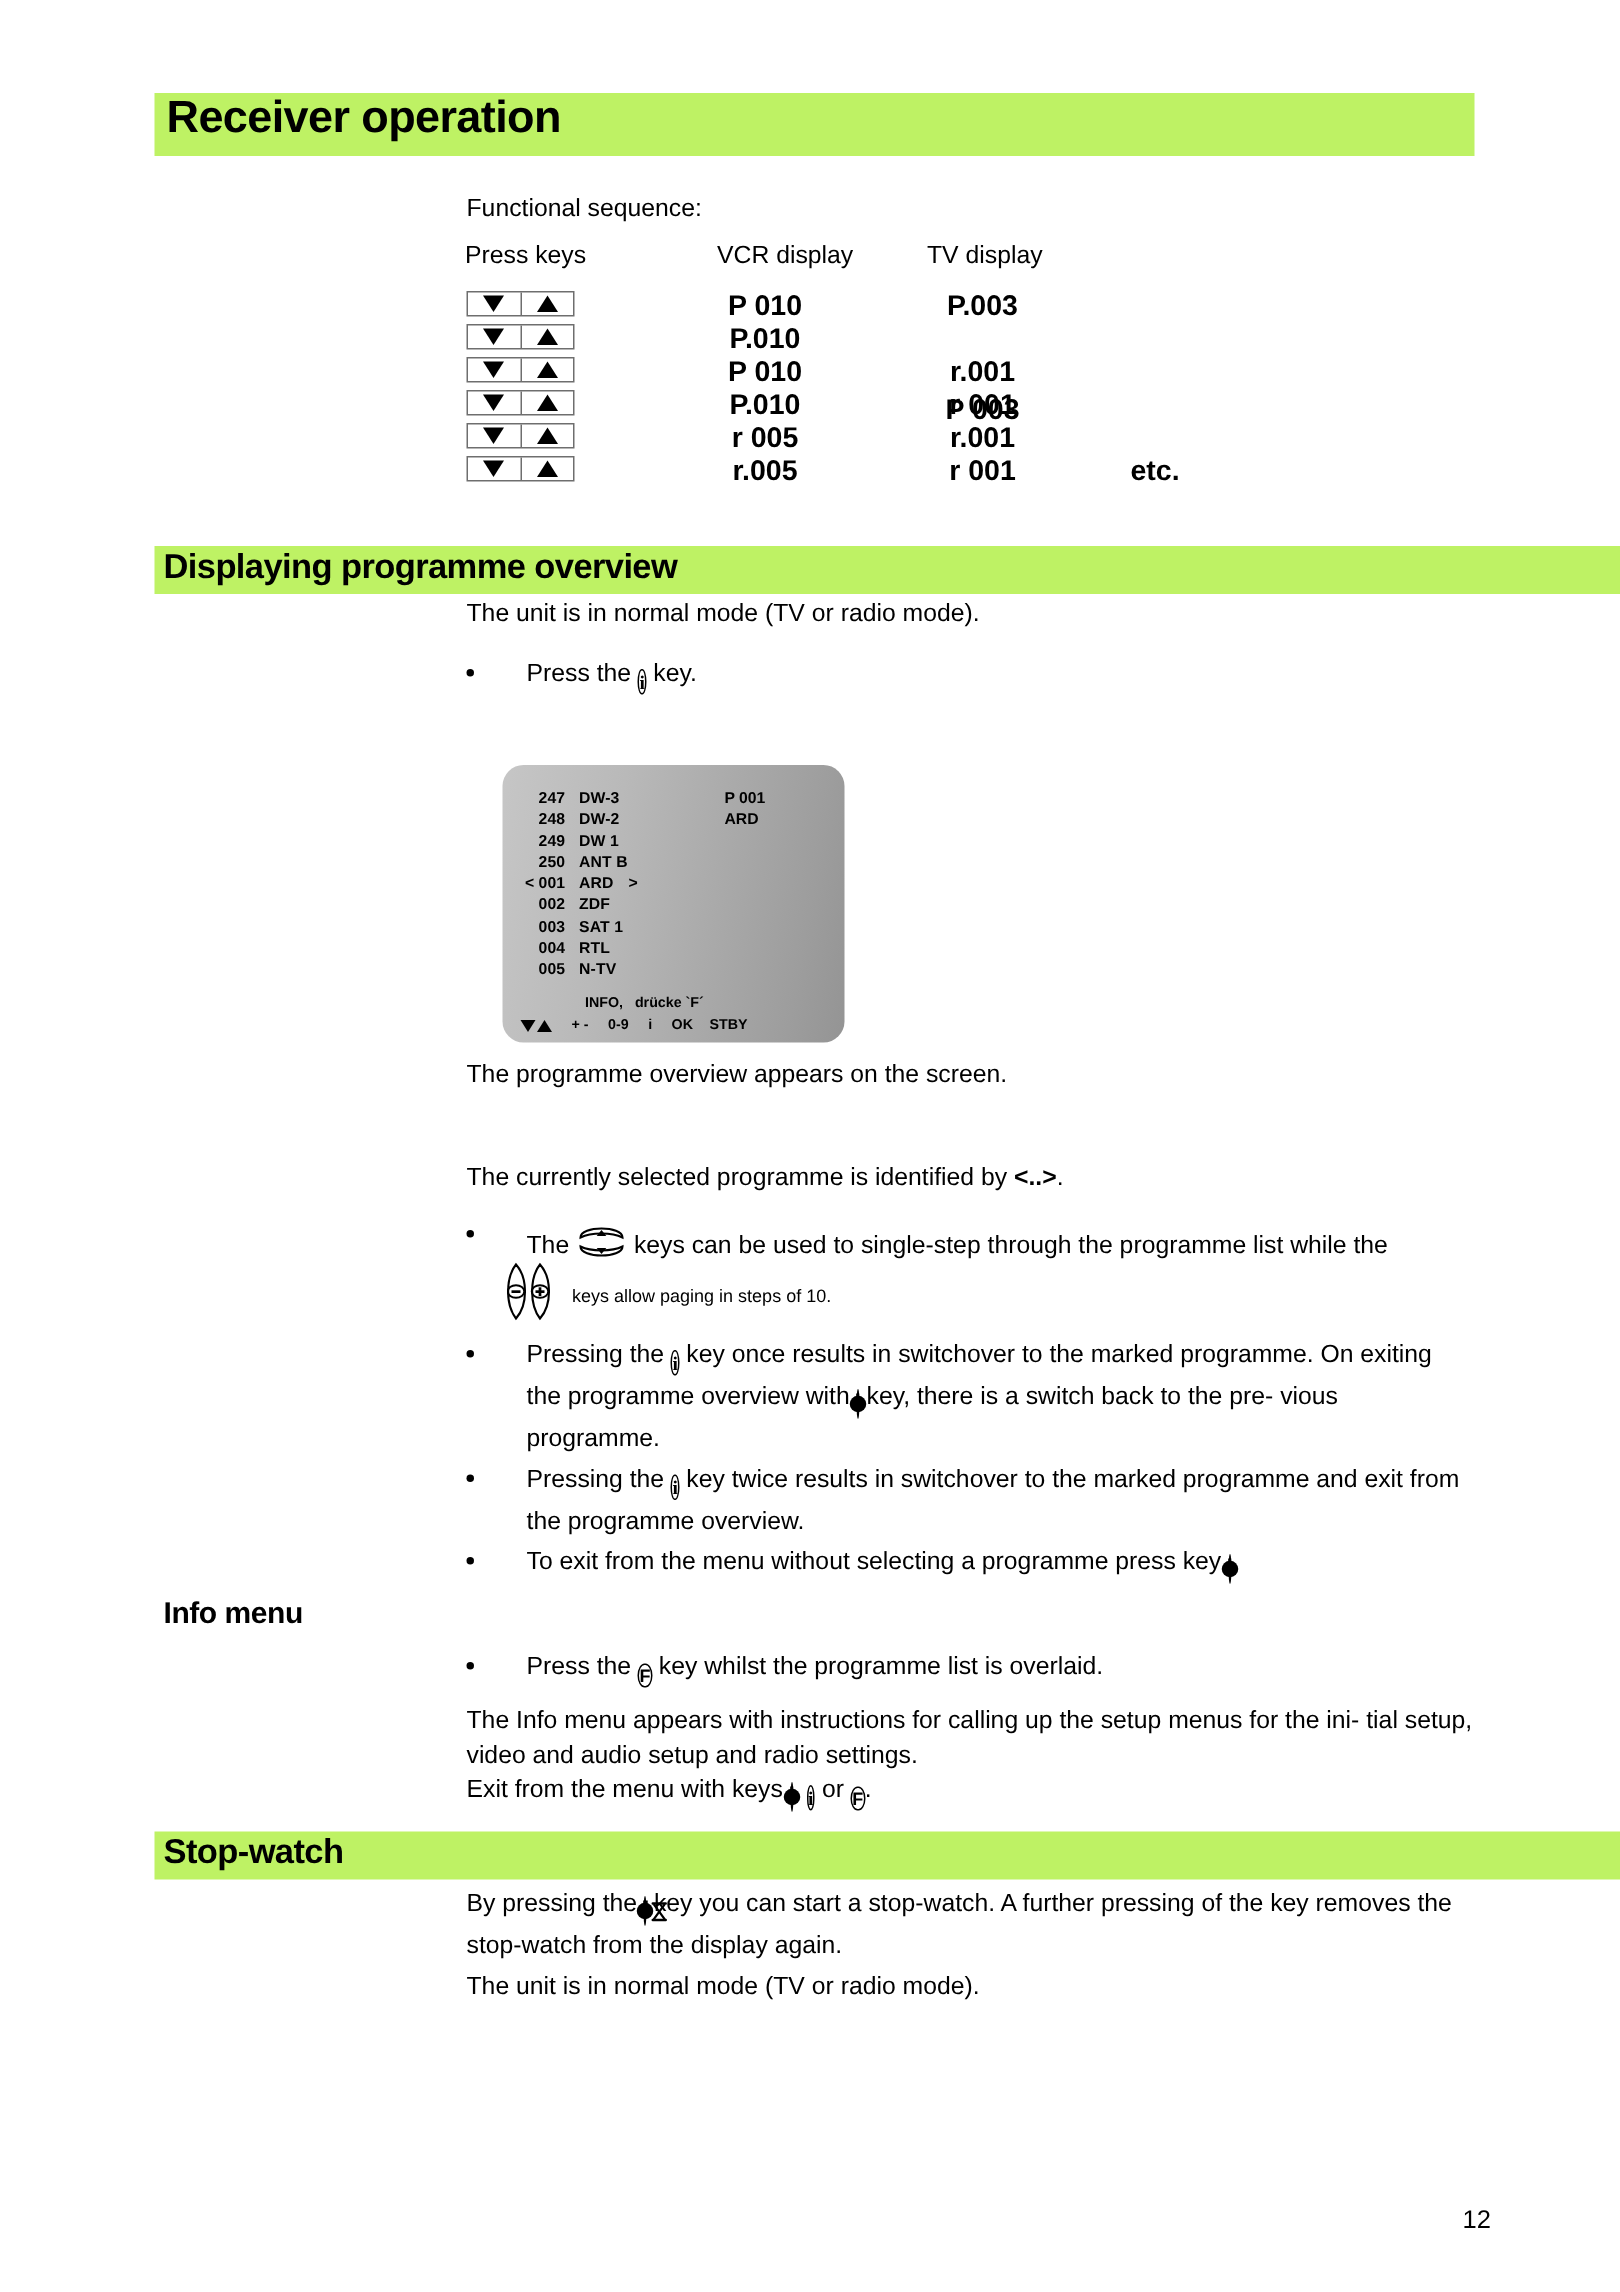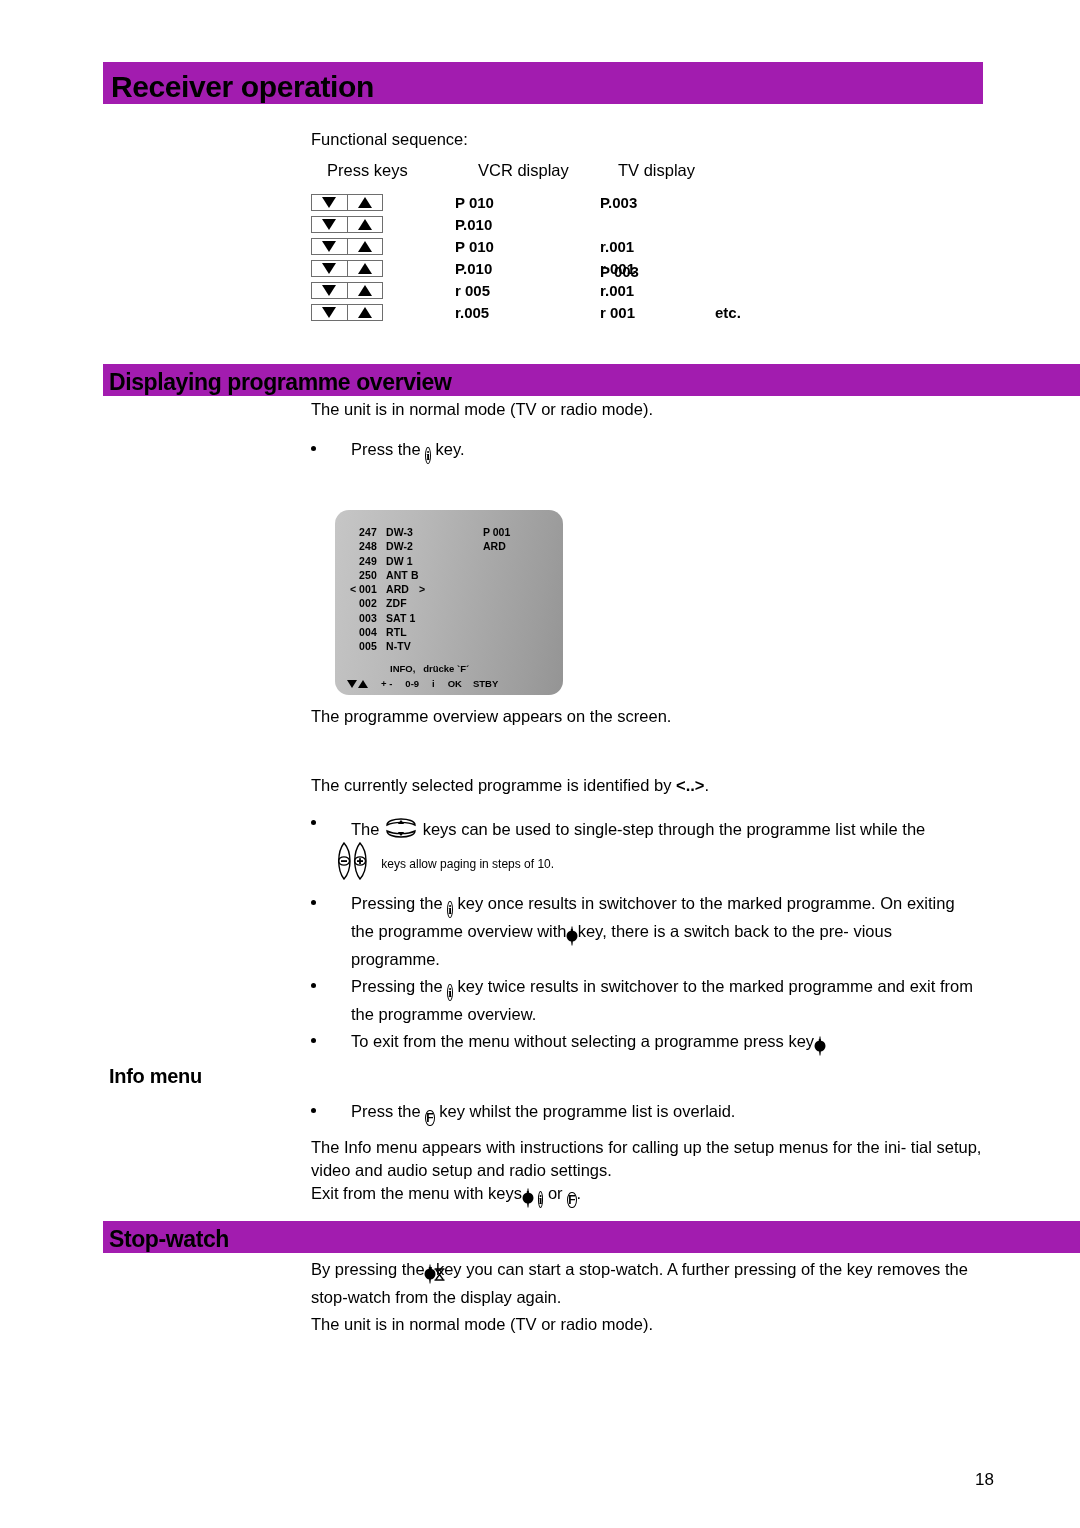--- a/index.html
+++ b/index.html
@@ -19,23 +19,23 @@
   .page {
     position: absolute;
     left: 0; top: 0;
     width: 1080px;
     height: 1528px;
   }
 
   
   .bar {
     position: absolute;
-    background: #a21caf;
+    background: #bef264;
     display: flex;
-    align-items: flex-end;
+    align-items: flex-start;
   }
   .bar-title {
     font-weight: bold;
     color: #000;
     letter-spacing: -0.4px;
     white-space: nowrap;
   }
   .h1-bar { left: 103px; width: 880px; height: 42px; }
   .h1-bar .bar-title { font-size: 30px; padding-left: 8px; }
   .h2-bar { left: 103px; width: 997px; height: 32px; }
@@ -86,21 +86,22 @@
   }
   .tri-up {
     width: 0; height: 0;
     border-left: 7px solid transparent;
     border-right: 7px solid transparent;
     border-bottom: 11px solid #000;
   }
   .seq-val {
     position: absolute;
     font-weight: bold;
-    font-size: 15px;
+    font-size: 19px;
+    text-align: center;
   }
 
   
   .tv {
     position: absolute;
     left: 335px;
     top: 510px;
     width: 228px;
     height: 185px;
     border-radius: 14px;
@@ -252,21 +253,21 @@
 <body>
 
 <div class="page">
 
   <div class="bar h1-bar" style="top:62px;">
     <span class="bar-title">Receiver operation</span>
   </div>
 
   <div class="txt" style="left:311px; top:128px;">Functional sequence:</div>
 
-  <div class="seq-head" style="left:327px; top:161px;">Press keys</div>
+  <div class="seq-head" style="left:310px; top:161px;">Press keys</div>
   <div class="seq-head" style="left:478px; top:161px;">VCR display</div>
   <div class="seq-head" style="left:618px; top:161px;">TV display</div>
 
   <div class="seq-row" style="left:311px; top:192px;">
     <span class="keypair">
       <span class="kcell">
           <span class="tri-down"></span>
         </span>
       <span class="kcell">
           <span class="tri-up"></span>
@@ -511,15 +512,15 @@
           <path d="M4.8 3.4 L12.2 13.6 M12.2 3.4 L4.8 13.6" stroke="#000" stroke-width="1.5"></path>
         </svg>
       </span>
     </span>
     <span>key you can start a stop-watch. A further pressing of the key</span>
     <span>removes the stop-watch from the display again.</span>
   </div>
 
   <div class="txt" style="left:311px; top:1313px;">The unit is in normal mode (TV or radio mode).</div>
 
-  <div class="page-no">18</div>
+  <div class="page-no">12</div>
 
 </div>
 
 </body></html>

